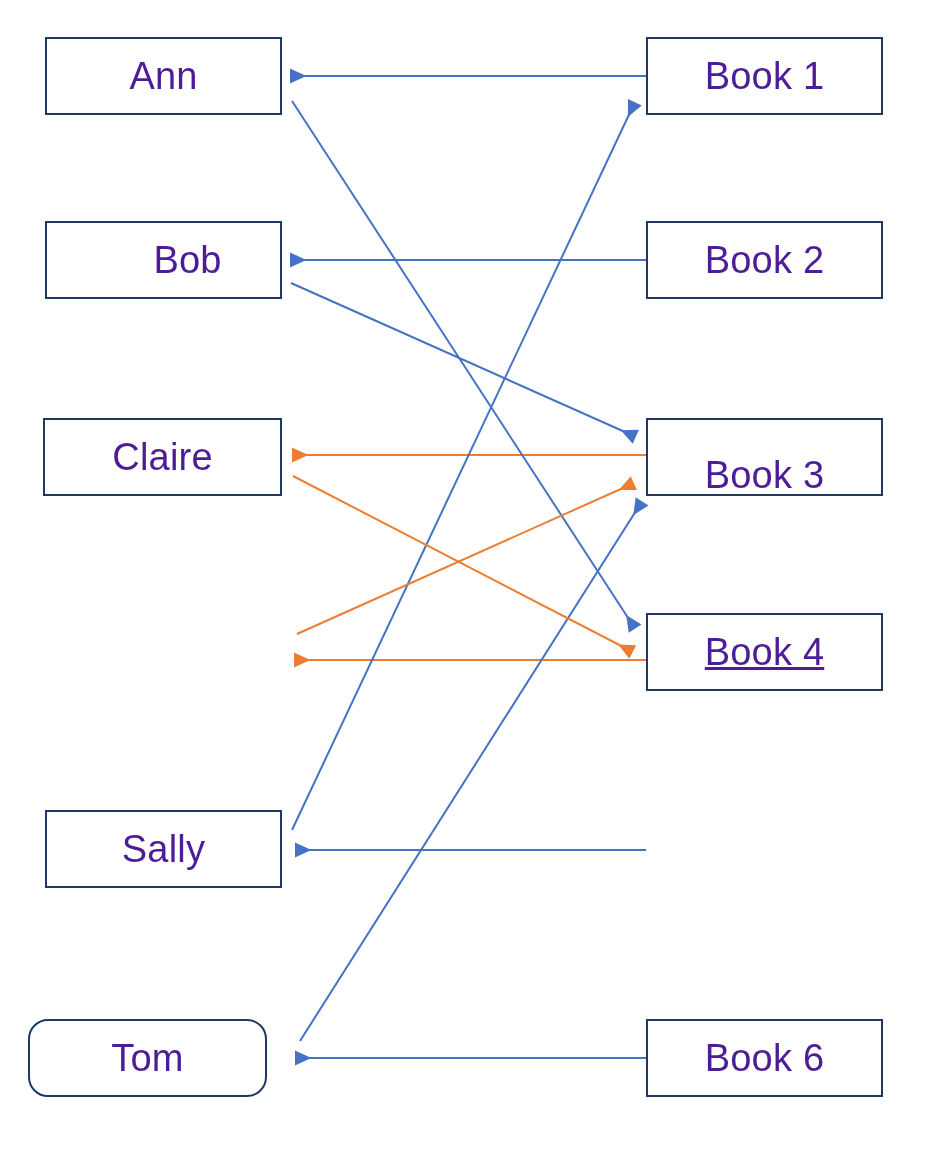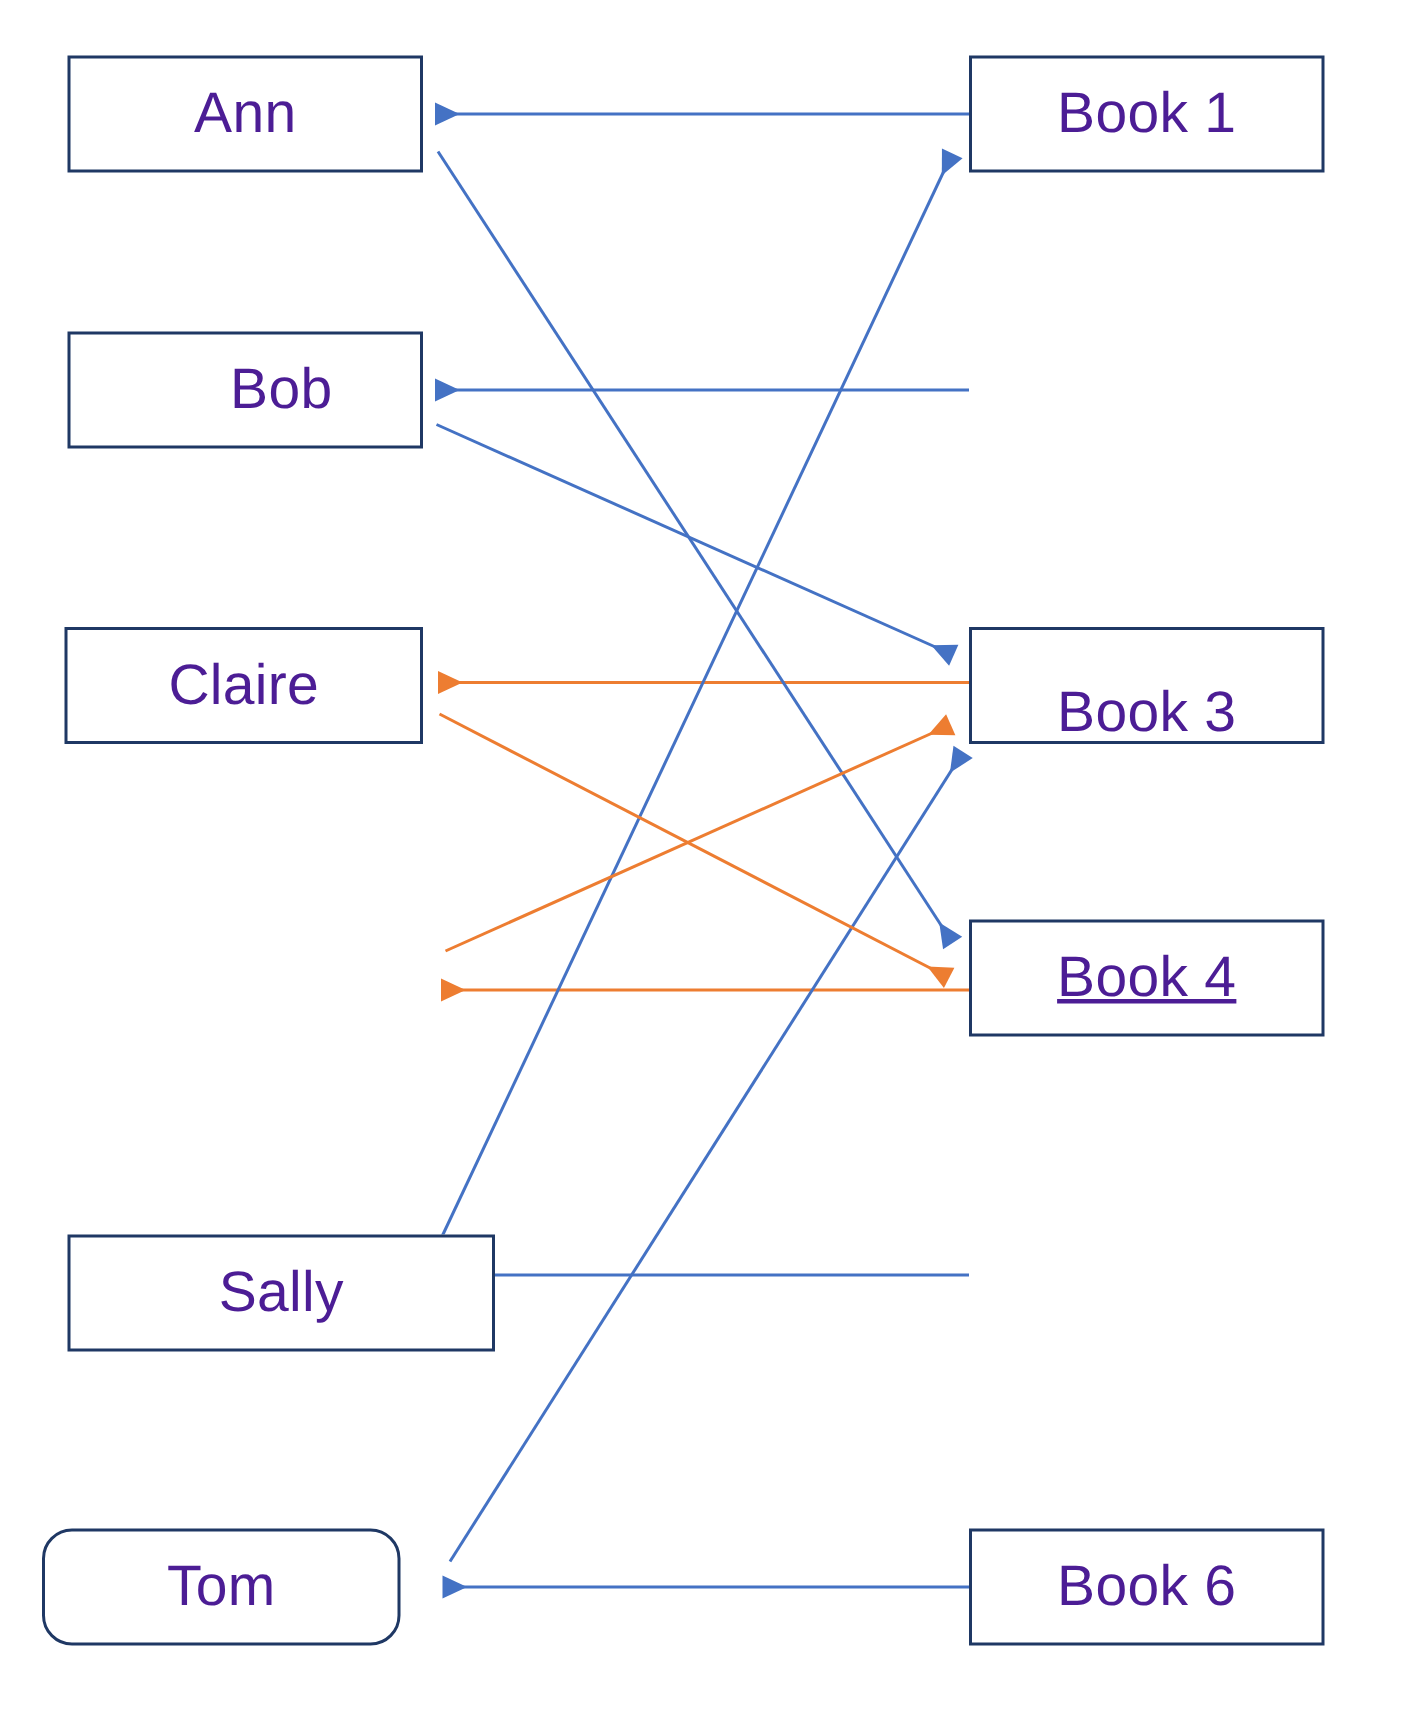--- a/index.html
+++ b/index.html
@@ -52,29 +52,32 @@
 
   <div class="node" style="left:45px;top:37px;width:237px;height:78px;">
     <span class="node-label">Ann</span>
   </div>
   <div class="node" style="left:45px;top:221px;width:237px;height:78px;padding-left:48px;">
     <span class="node-label">Bob</span>
   </div>
   <div class="node" style="left:43px;top:418px;width:239px;height:78px;">
     <span class="node-label">Claire</span>
   </div>
-  <div class="node" style="left:45px;top:810px;width:285px;height:78px;margin-top:13px;">
+  <div class="node" style="left:45px;top:810px;width:237px;height:78px;">
     <span class="node-label">Sally</span>
   </div>
   <div class="node" style="left:28px;top:1019px;width:239px;height:78px;border-radius:20px;">
     <span class="node-label">Tom</span>
   </div>
 
   <div class="node" style="left:646px;top:37px;width:237px;height:78px;">
     <span class="node-label">Book 1</span>
+  </div>
+  <div class="node" style="left:646px;top:221px;width:237px;height:78px;">
+    <span class="node-label">Book 2</span>
   </div>
   <div class="node" style="left:646px;top:418px;width:237px;height:78px;align-items:flex-end;">
     <span class="node-label">Book 3</span>
   </div>
   <div class="node" style="left:646px;top:613px;width:237px;height:78px;text-decoration:underline;">
     <span class="node-label">Book 4</span>
   </div>
   <div class="node" style="left:646px;top:1019px;width:237px;height:78px;align-items:center;">
     <span class="node-label">Book 6</span>
   </div>

